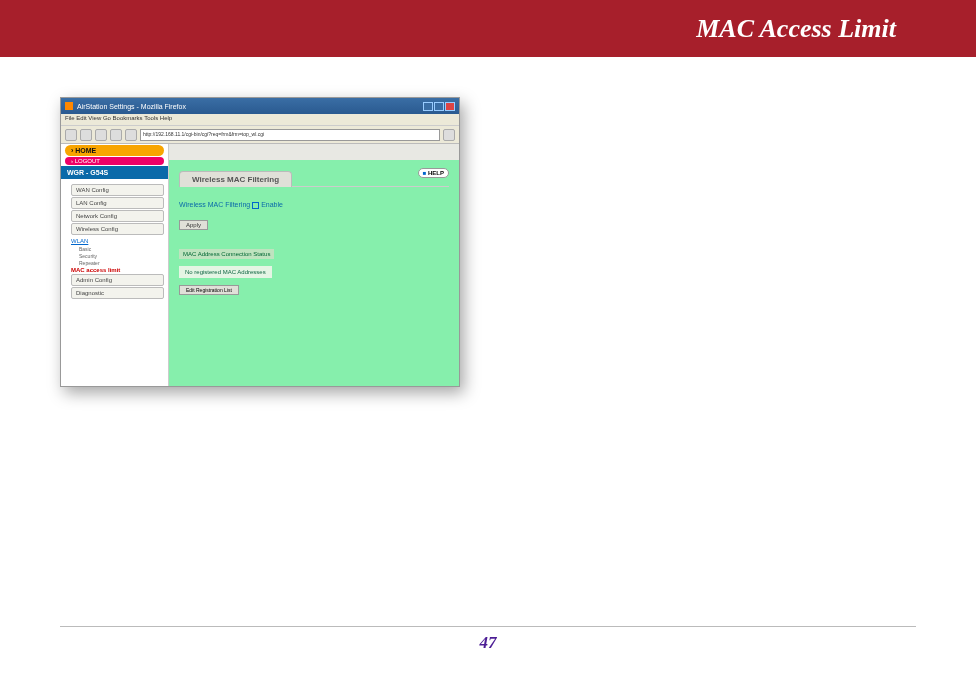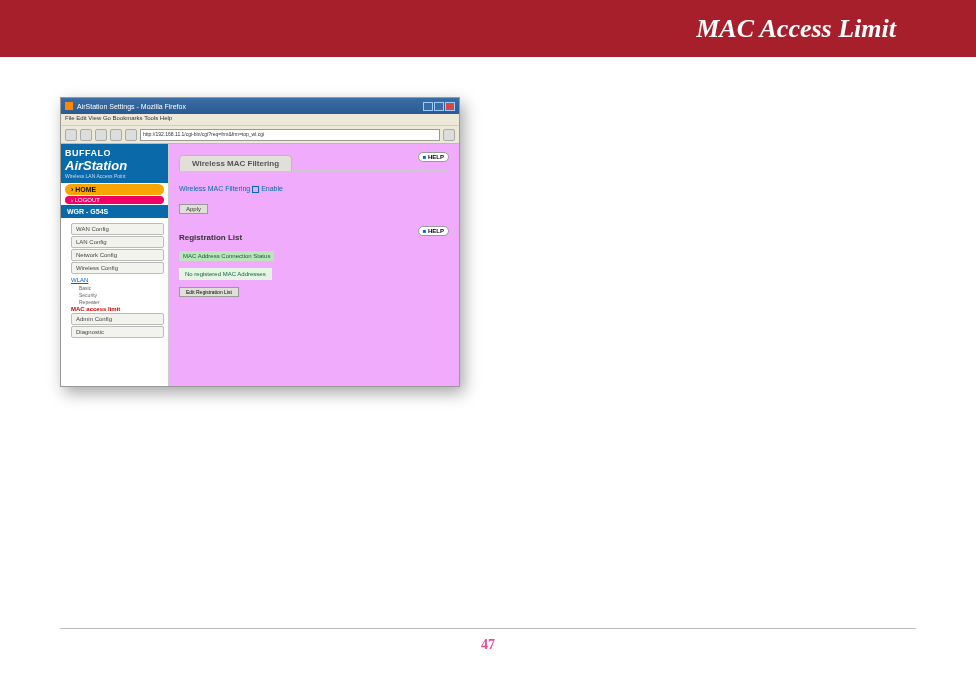--- a/index.html
+++ b/index.html
@@ -145,23 +145,24 @@
   .ss-menu-item {
     font-size: 5px; color: #666;
     font-family: Tahoma, sans-serif;
     margin: 1px 0 1px 14px;
   }
   .ss-menu-item.active {
     color: #c00; font-weight: bold; font-size: 6px; margin-left: 6px;
   }
   .ss-main {
     flex: 1;
-    background: #f0abfc;
+    background: #86efac;
     padding: 8px 10px;
     font-family: Tahoma, sans-serif;
+    margin-top: 16px;
   }
   .ss-tab {
     display: inline-block;
     background: #e0e0d8;
     border: 1px solid #bbb;
     border-bottom: none;
     border-radius: 4px 4px 0 0;
     padding: 3px 12px;
     font-size: 8px;
     color: #555;
@@ -228,23 +229,24 @@
   }
   .footer {
     position: absolute;
     bottom: 22px;
     left: 60px; right: 60px;
     text-align: center;
     border-top: 1px solid #bbb;
     padding-top: 6px;
   }
   .page-num {
-    color: #ec4899;
-    font-weight: bold;
-    font-size: 14px;
+    color: #4c1d95;
+    font-style: italic;
+    font-weight: bold;
+    font-size: 17px;
     font-family: Georgia, serif;
   }
 </style>
 </head>
 <body>
 
 <div class="header">
   <span class="header-title">MAC Access Limit</span>
 </div>
 
@@ -266,25 +268,20 @@
         <span class="ss-tb-btn"></span>
         <span class="ss-tb-btn"></span>
         <span class="ss-tb-btn"></span>
         <span class="ss-tb-btn"></span>
         <span class="ss-tb-btn"></span>
         <div class="ss-url">http://192.168.11.1/cgi-bin/cgi?req=frm&amp;frm=top_wl.cgi</div>
         <span class="ss-tb-btn"></span>
       </div>
       <div class="ss-body">
         <div class="ss-sidebar">
-          <div class="ss-logo">
-            <div class="ss-logo-b">BUFFALO</div>
-            <div class="ss-logo-a">AirStation</div>
-            <div class="ss-logo-s">Wireless LAN Access Point</div>
-          </div>
           <div class="ss-nav-home">›  HOME</div>
           <div class="ss-nav-logout">›  LOGOUT</div>
           <div class="ss-model">WGR - G54S</div>
           <div class="ss-menu">
             <span class="ss-menu-btn">WAN Config</span>
             <span class="ss-menu-btn">LAN Config</span>
             <span class="ss-menu-btn">Network Config</span>
             <span class="ss-menu-btn">Wireless Config</span>
             <div class="ss-menu-hdr">WLAN</div>
             <div class="ss-menu-item">Basic</div>
@@ -297,24 +294,20 @@
         </div>
         <div class="ss-main">
           <span class="ss-tab">Wireless MAC Filtering</span>
           <span class="ss-help">HELP</span>
           <div class="ss-panel">
             <div class="ss-line">
               <span>Wireless MAC Filtering</span>
               <span class="ss-chk"></span><span>Enable</span>
             </div>
             <span class="ss-apply">Apply</span>
-            <div>
-              <span class="ss-reg">Registration List</span>
-              <span class="ss-help">HELP</span>
-            </div>
             <div><span class="ss-reg-head">MAC Address Connection Status</span></div>
             <div><span class="ss-reg-row">No registered MAC Addresses</span></div>
             <div><span class="ss-reg-btn">Edit Registration List</span></div>
           </div>
         </div>
       </div>
     </div>
   </div>
 
 

